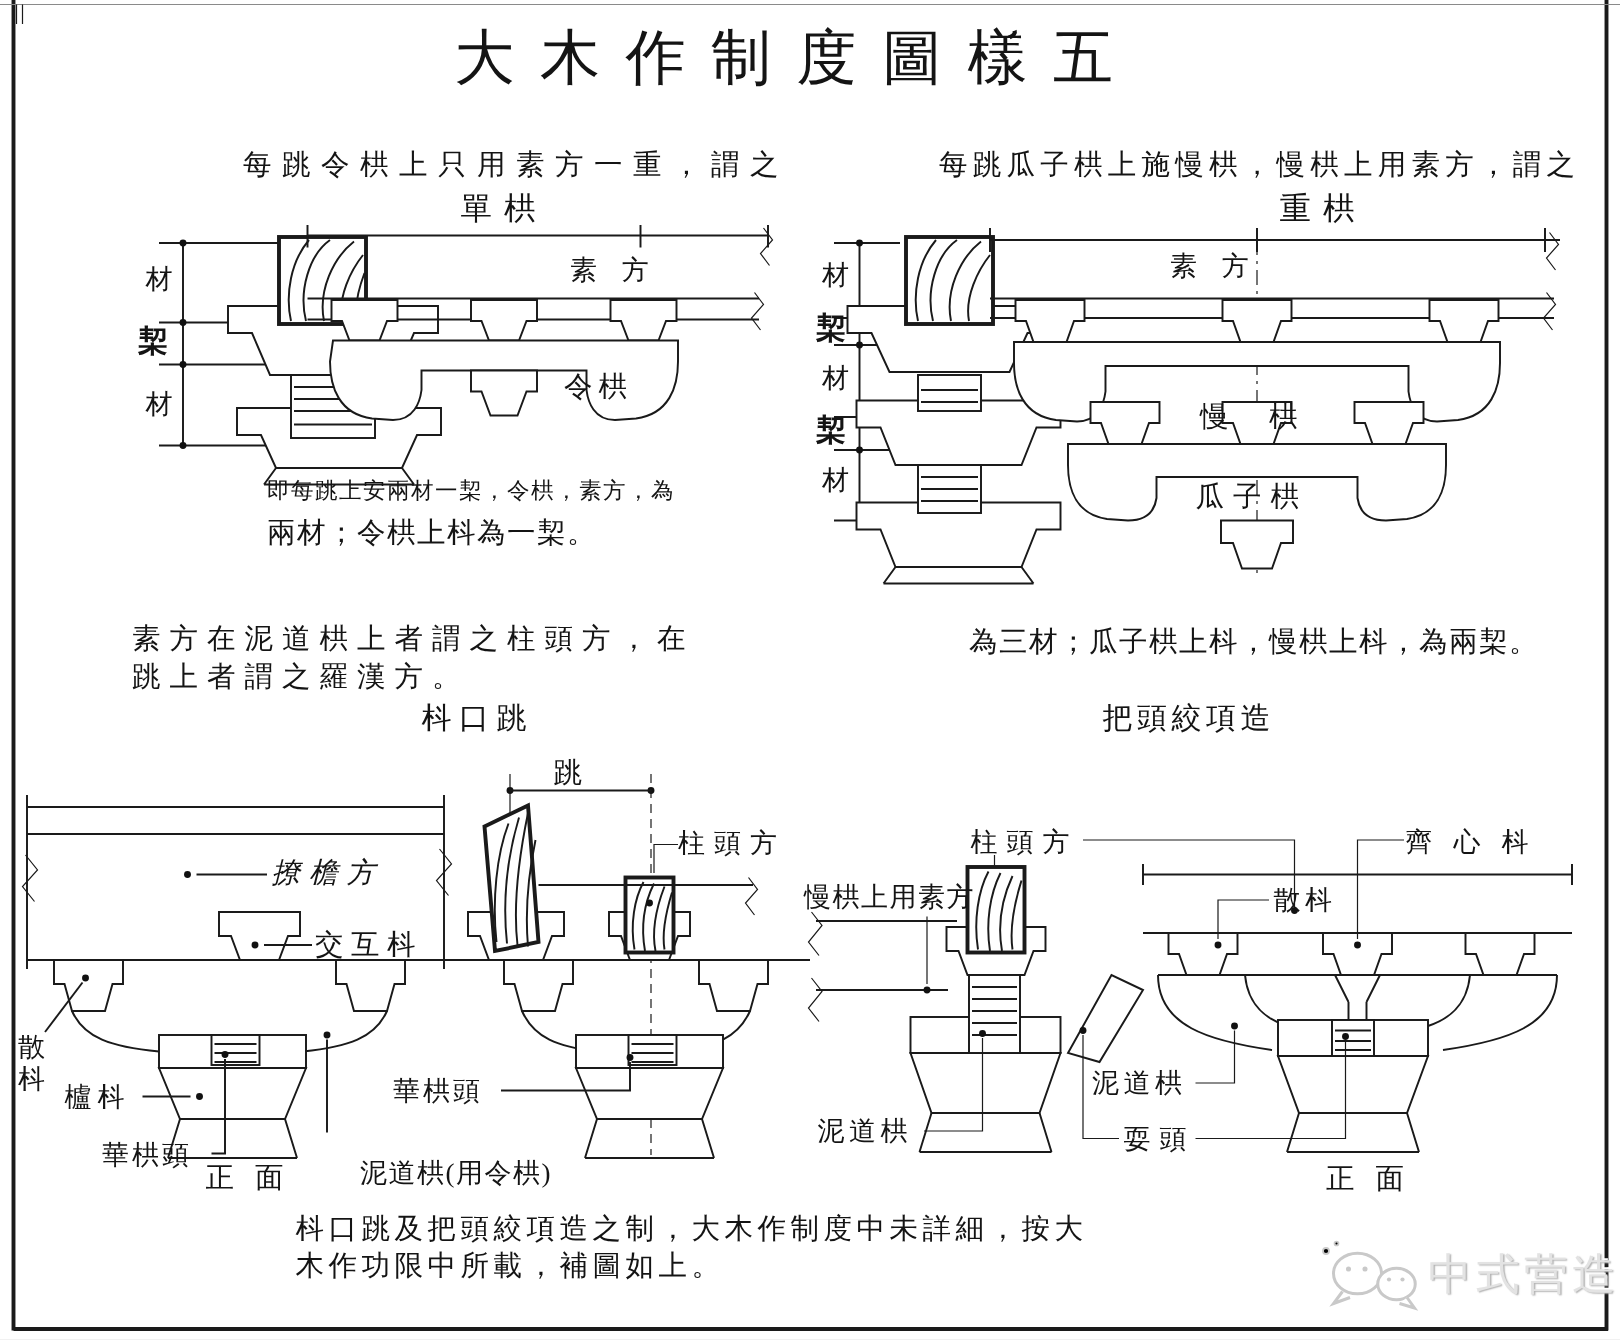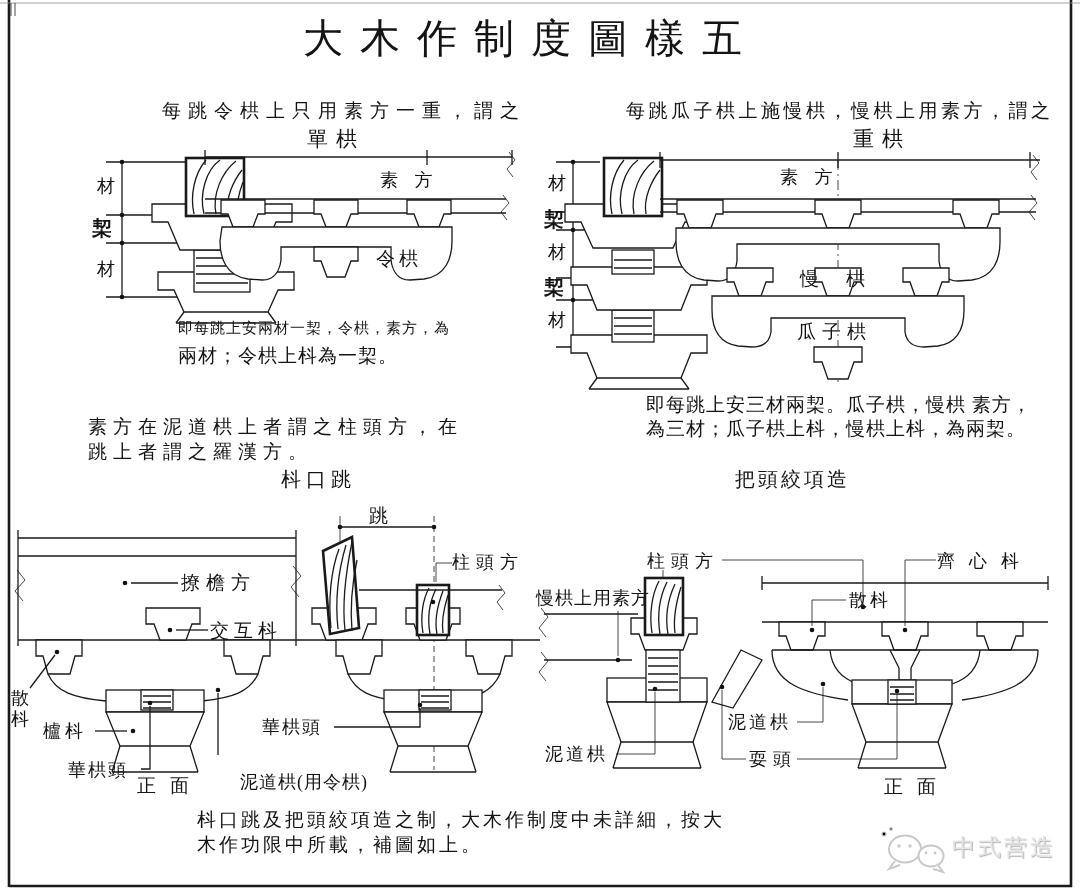--- a/index.html
+++ b/index.html
@@ -1,17 +1,17 @@
 <!DOCTYPE html>
 <html><head>
 <meta charset="utf-8">
 <style>
   html,body{margin:0;padding:0;background:#e8e8e8;}
   .canvas{position:relative;width:1080px;height:893px;background:#ffffff;overflow:hidden;
-          font-family:"Liberation Serif","DejaVu Serif",serif;}
+          font-family:"Liberation Serif","DejaVu Serif",serif;text-align:center;}
   svg{position:absolute;left:0;top:0;}
   .lbl{position:absolute;color:#141414;white-space:nowrap;line-height:1.15;
        font-family:"Liberation Serif","DejaVu Serif",serif;}
   .b{font-weight:bold;}
   .vert{white-space:normal;word-break:break-all;}
   .wm{color:#e3e3e3;text-shadow:1px 1px 1px #b3b3b3,-1px -1px 0 #ffffff;
       font-family:"Liberation Sans","DejaVu Sans",sans-serif;letter-spacing:3px;}
   path,line,rect,polygon,ellipse{stroke:#1a1a1a;stroke-width:1.3;fill:none;}
   .wf{fill:#ffffff;}
   .bold2{stroke-width:2.6;}
@@ -236,31 +236,30 @@
 <div class="lbl" style="left:626px;top:100px;font-size:19px;letter-spacing:3.5px;">每跳瓜子栱上施慢栱，慢栱上用素方，謂之</div>
 <div class="lbl" style="left:853px;top:127px;font-size:21px;letter-spacing:8px;">重栱</div>
 <div class="lbl" style="left:548px;top:173px;font-size:18px;">材</div>
 <div class="lbl b" style="left:544px;top:208px;font-size:20px;">栔</div>
 <div class="lbl" style="left:548px;top:242px;font-size:18px;">材</div>
 <div class="lbl b" style="left:544px;top:276px;font-size:20px;">栔</div>
 <div class="lbl" style="left:548px;top:310px;font-size:18px;">材</div>
 <div class="lbl" style="left:780px;top:167px;font-size:18px;letter-spacing:6px;">素 方</div>
 <div class="lbl" style="left:800px;top:248px;font-size:19px;letter-spacing:4px;margin-top:20px;">慢　栱</div>
 <div class="lbl" style="left:797px;top:321px;font-size:19px;letter-spacing:6px;">瓜子栱</div>
-<div class="lbl" style="left:646px;top:394px;font-size:19px;letter-spacing:1px;">即每跳上安三材兩栔。瓜子栱，慢栱 素方，</div>
 <div class="lbl" style="left:646px;top:418px;font-size:19px;letter-spacing:1px;">為三材；瓜子栱上枓，慢栱上枓，為兩栔。</div>
 
 <div class="lbl" style="left:88px;top:416px;font-size:19px;letter-spacing:6px;">素方在泥道栱上者謂之柱頭方，在</div>
 <div class="lbl" style="left:88px;top:441px;font-size:19px;letter-spacing:6px;">跳上者謂之羅漢方。</div>
 
 <div class="lbl" style="left:281px;top:468px;font-size:20px;letter-spacing:5px;">枓口跳</div>
 <div class="lbl" style="left:735px;top:468px;font-size:20px;letter-spacing:3px;">把頭絞項造</div>
 
 <div class="lbl" style="left:369px;top:505px;font-size:19px;">跳</div>
-<div class="lbl" style="left:181px;top:572px;font-size:19px;letter-spacing:6px;">撩檐方</div>
+<div class="lbl" style="left:181px;top:572px;font-size:19px;letter-spacing:6px;font-style:italic;">撩檐方</div>
 <div class="lbl" style="left:210px;top:620px;font-size:19px;letter-spacing:5px;">交互枓</div>
 <div class="lbl vert" style="left:11px;top:688px;font-size:18px;width:20px;">散枓</div>
 <div class="lbl" style="left:43px;top:721px;font-size:18px;letter-spacing:4px;">櫨枓</div>
 <div class="lbl" style="left:68px;top:760px;font-size:18px;letter-spacing:2px;">華栱頭</div>
 <div class="lbl" style="left:240px;top:750px;font-size:18px;letter-spacing:1px;margin-top:22px;">泥道栱(用令栱)</div>
 <div class="lbl" style="left:262px;top:717px;font-size:18px;letter-spacing:2px;">華栱頭</div>
 <div class="lbl" style="left:452px;top:552px;font-size:18px;letter-spacing:6px;">柱頭方</div>
 <div class="lbl" style="left:137px;top:775px;font-size:19px;letter-spacing:14px;">正面</div>
 
 <div class="lbl" style="left:647px;top:551px;font-size:18px;letter-spacing:6px;">柱頭方</div>
@@ -268,15 +267,15 @@
 <div class="lbl" style="left:849px;top:590px;font-size:18px;letter-spacing:3px;">散枓</div>
 <div class="lbl" style="left:536px;top:588px;font-size:18px;letter-spacing:1px;">慢栱上用素方</div>
 <div class="lbl" style="left:545px;top:744px;font-size:18px;letter-spacing:3px;">泥道栱</div>
 <div class="lbl" style="left:728px;top:712px;font-size:18px;letter-spacing:3px;">泥道栱</div>
 <div class="lbl" style="left:749px;top:749px;font-size:18px;letter-spacing:6px;">耍頭</div>
 <div class="lbl" style="left:884px;top:776px;font-size:19px;letter-spacing:14px;">正面</div>
 
 <div class="lbl" style="left:197px;top:809px;font-size:19px;letter-spacing:3px;">枓口跳及把頭絞項造之制，大木作制度中未詳細，按大</div>
 <div class="lbl" style="left:197px;top:834px;font-size:19px;letter-spacing:3px;">木作功限中所載，補圖如上。</div>
 
-<div class="lbl wm" style="left:952px;top:834px;font-size:23px;">中式营造</div>
+<div class="lbl wm" style="left:952px;top:834px;font-size:29px;">中式营造</div>
 
 </div>
 
 </body></html>

